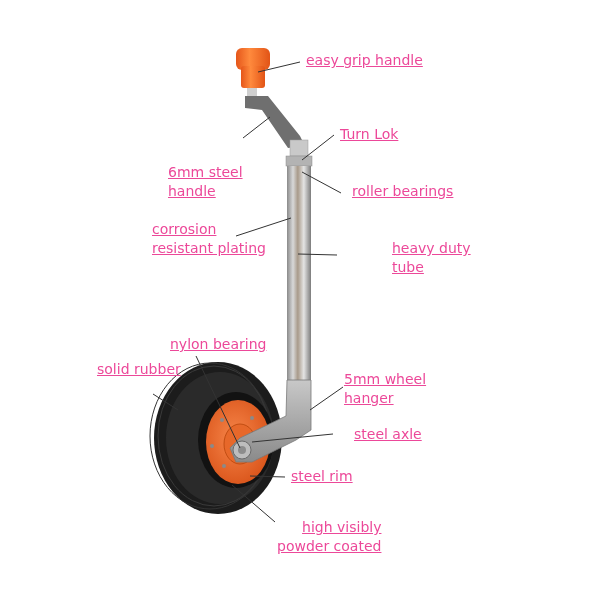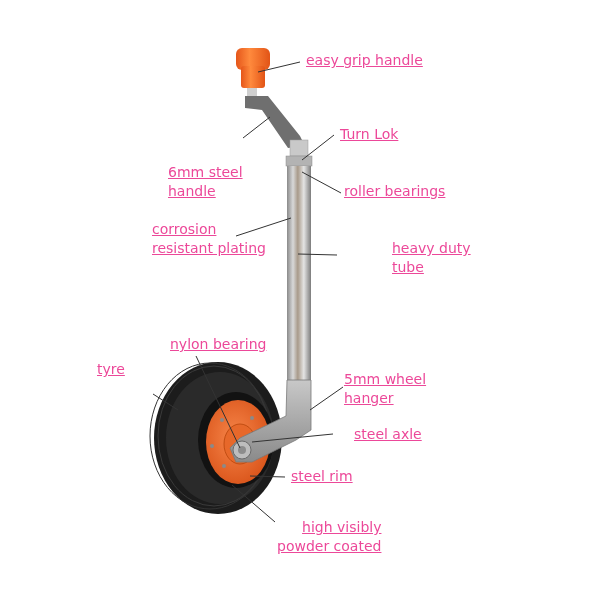--- a/index.html
+++ b/index.html
@@ -85,36 +85,36 @@
 <div class="label" style="left:306px; top:51px;">
   <span>easy grip handle</span>
 </div>
 <div class="label" style="left:168px; top:135px;margin-top:28px;">
   <span>6mm steel</span>
   <span>handle</span>
 </div>
 <div class="label" style="left:340px; top:125px;">
   <span>Turn Lok</span>
 </div>
-<div class="label" style="left:344px; top:182px;">
+<div class="label" style="left:352px; top:182px;">
   <span>roller bearings</span>
 </div>
 <div class="label" style="left:152px; top:220px;">
   <span>corrosion</span>
   <span>resistant plating</span>
 </div>
 <div class="label" style="left:344px; top:239px;margin-left:48px;">
   <span>heavy duty</span>
   <span>tube</span>
 </div>
 <div class="label" style="left:170px; top:335px;">
   <span>nylon bearing</span>
 </div>
 <div class="label" style="left:97px; top:360px;">
-  <span>tyre</span>
+  <span>solid rubber</span>
 </div>
 <div class="label" style="left:344px; top:370px;">
   <span>5mm wheel</span>
   <span>hanger</span>
 </div>
 <div class="label" style="left:334px; top:425px;margin-left:20px;">
   <span>steel axle</span>
 </div>
 <div class="label" style="left:291px; top:467px;text-align:center;">
   <span>steel rim</span>

